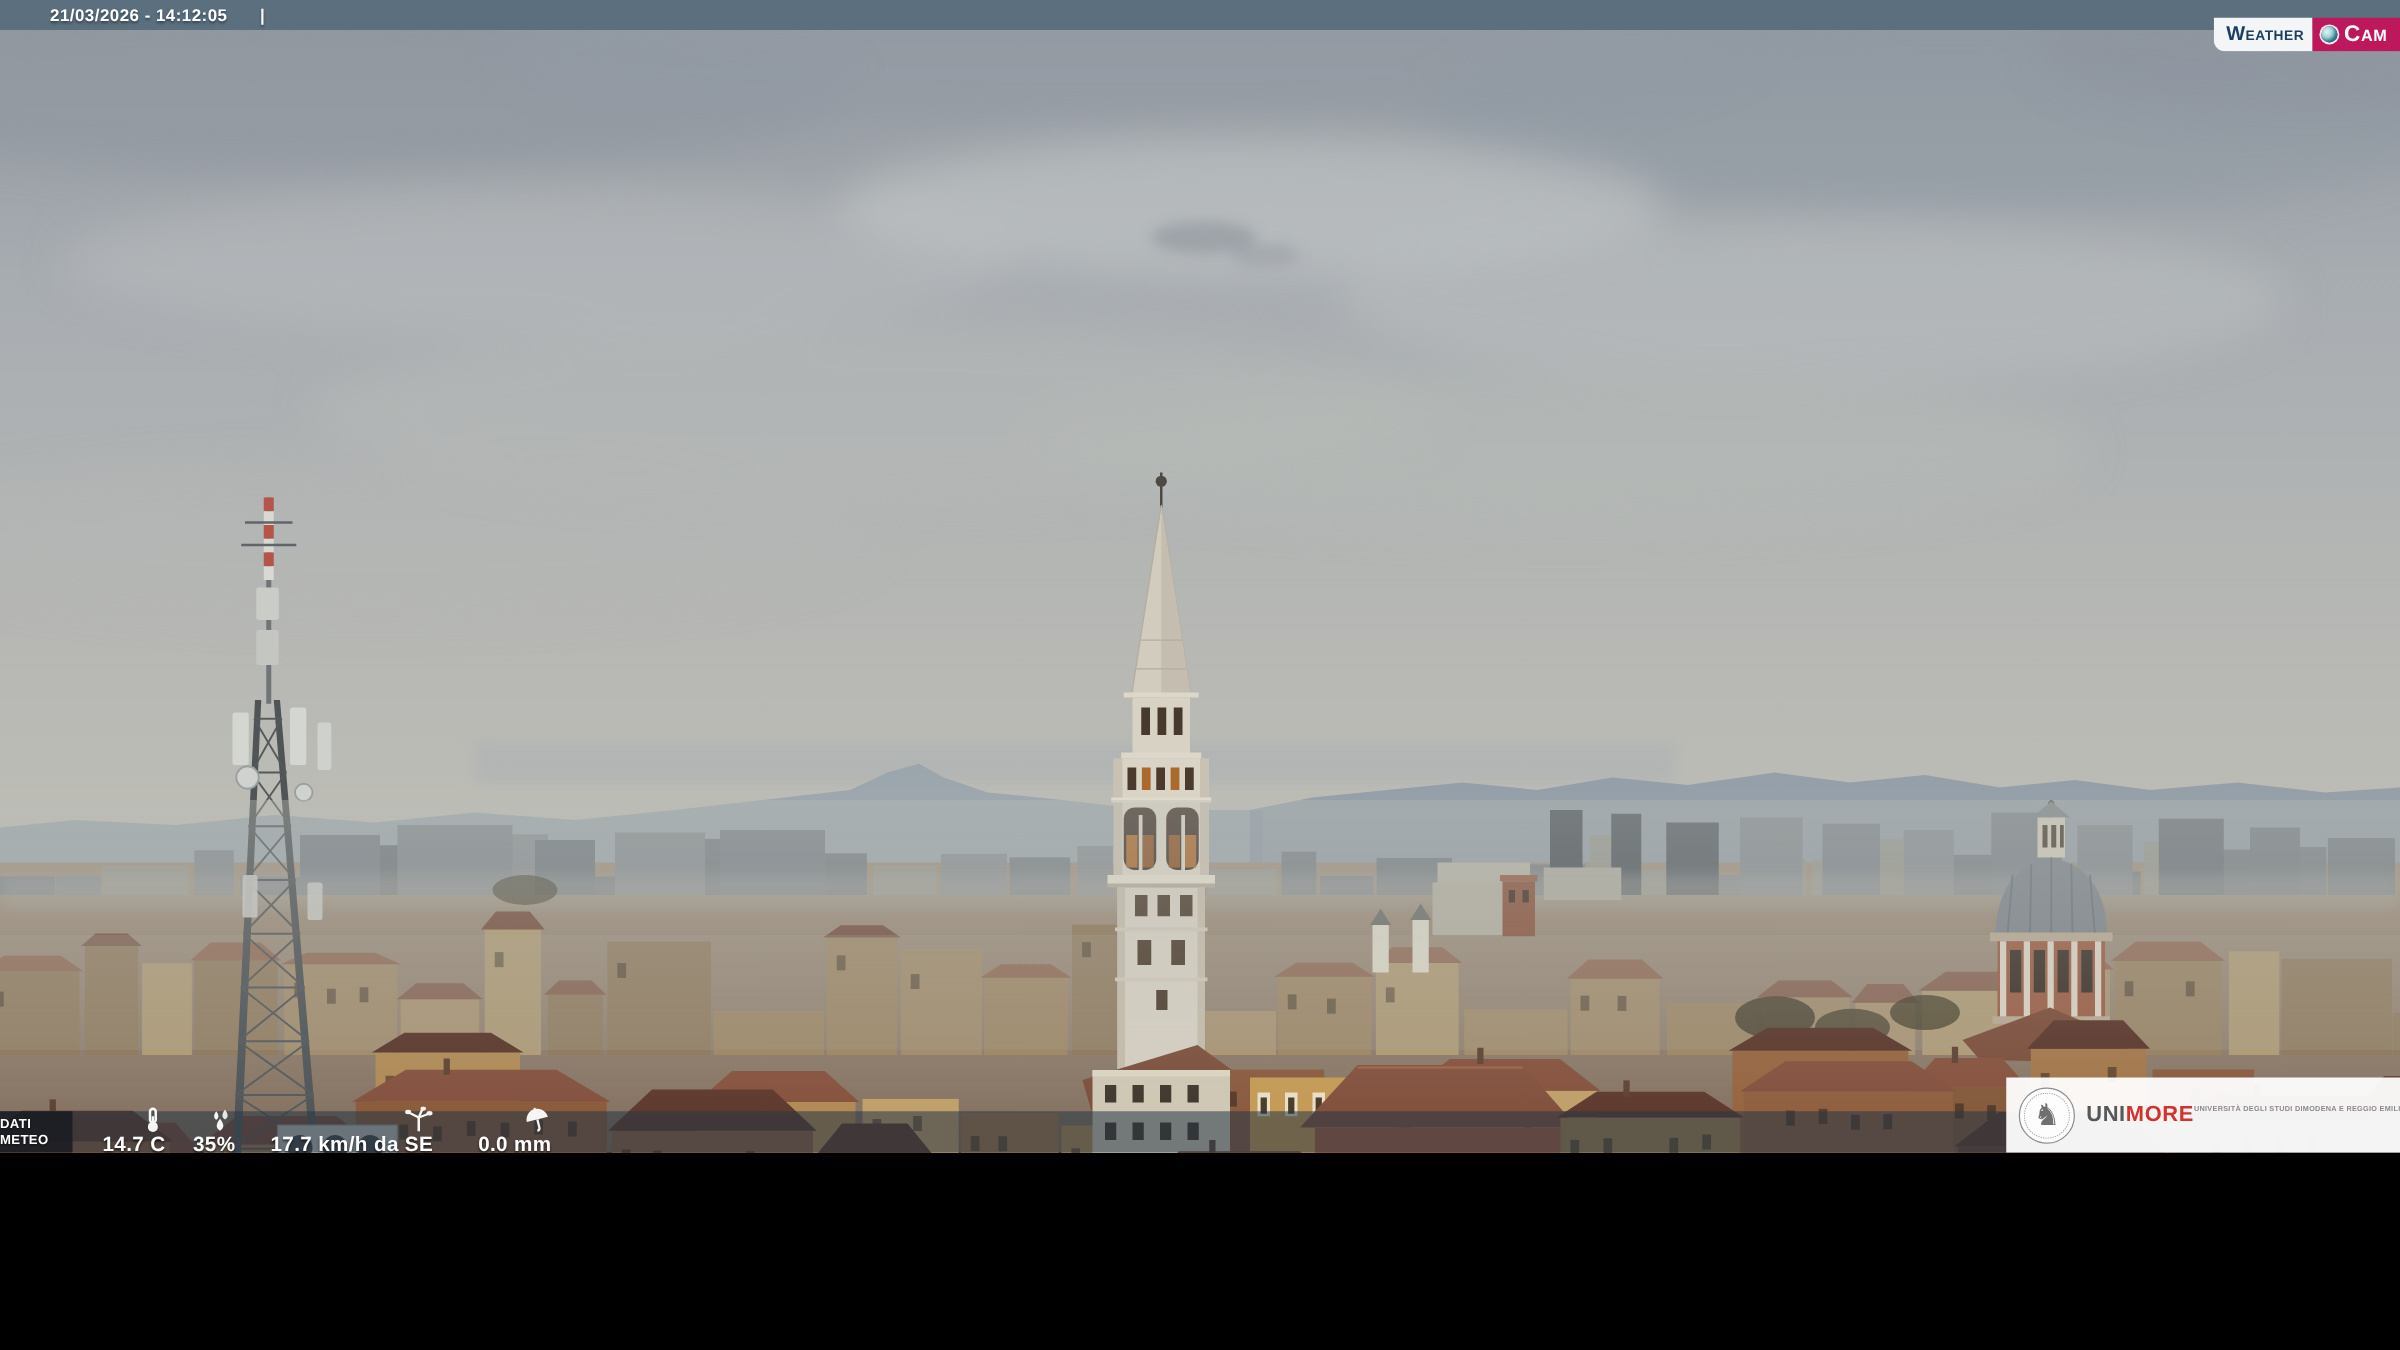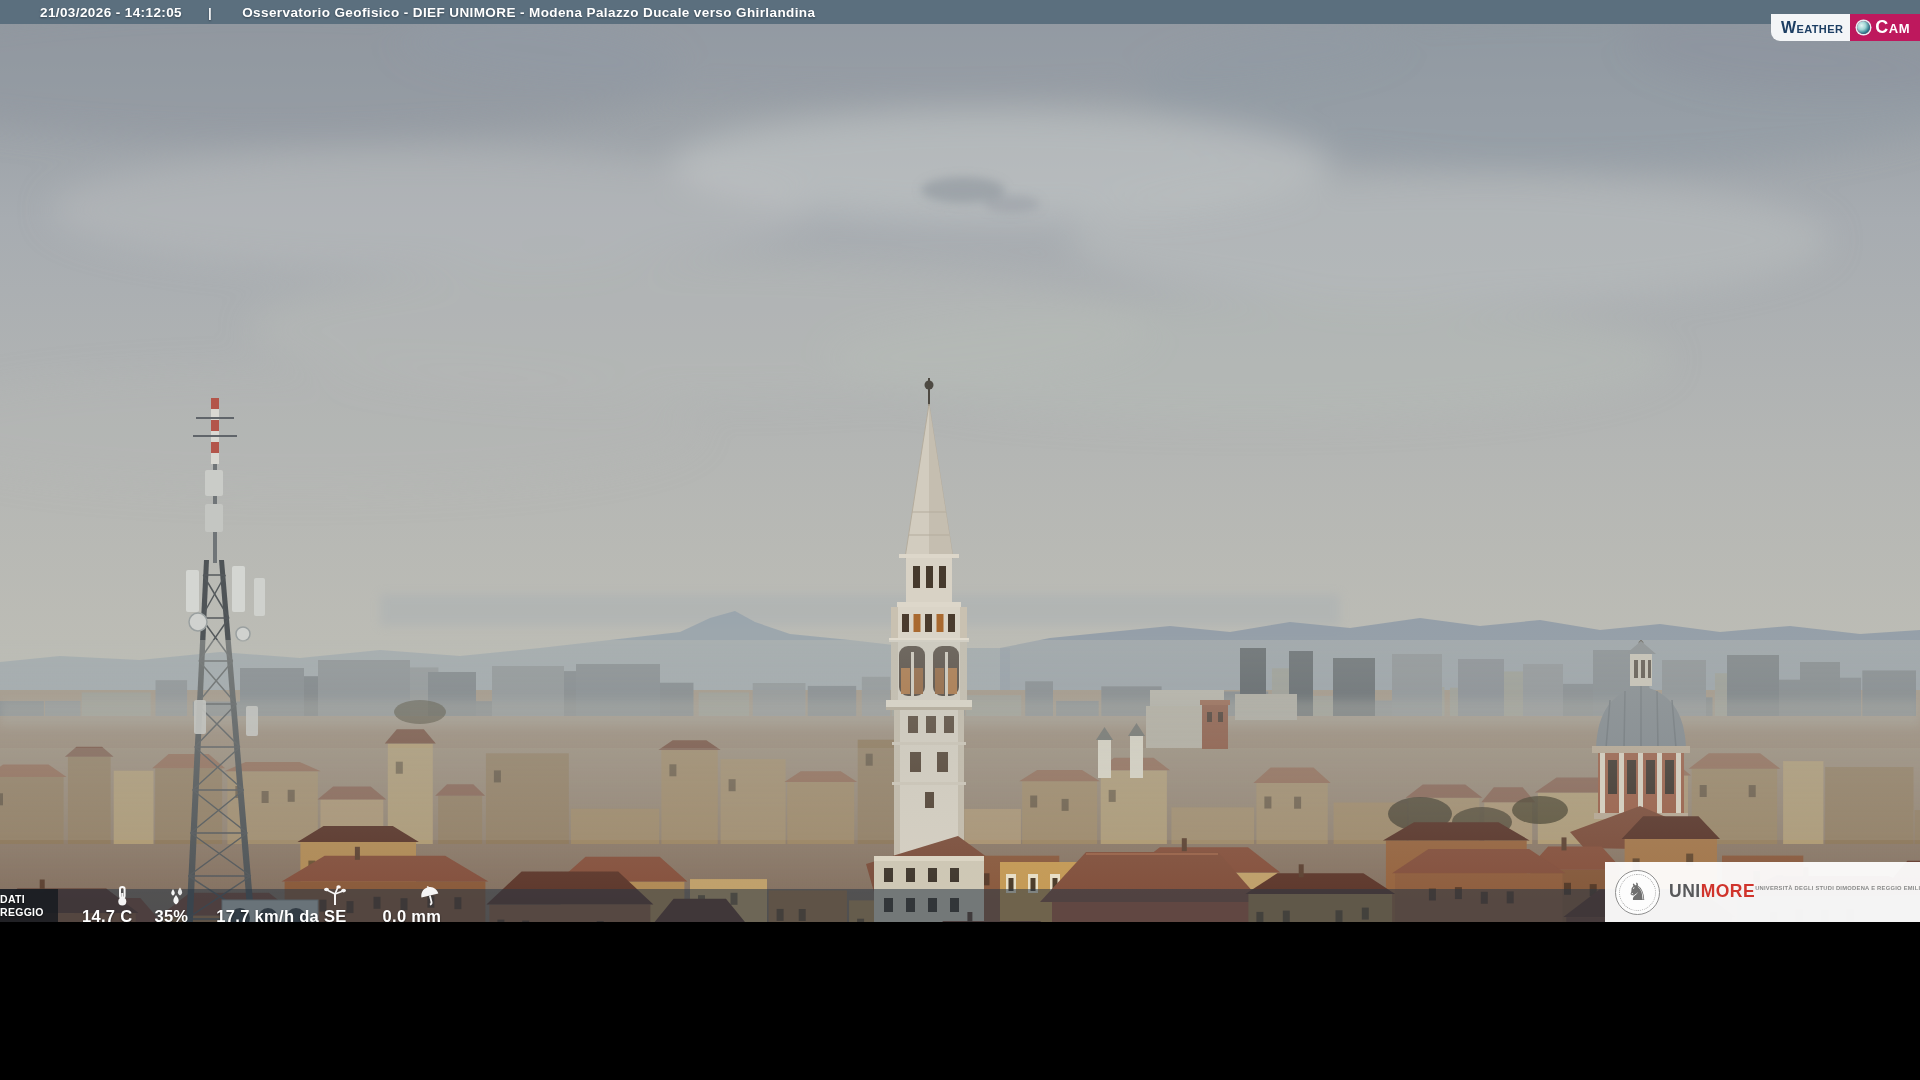--- a/index.html
+++ b/index.html
@@ -618,35 +618,34 @@
         <circle cx="296" cy="940" r="8" fill="#4a4f51"></circle>
     </g>
 
     <rect x="0" y="640" width="1920" height="260" fill="url(#atm)"></rect>
     <rect x="0" y="990" width="1920" height="90" fill="rgba(28,18,12,0.12)"></rect>
   </svg>
 
   <div class="topbar">
     <span>21/03/2026 - 14:12:05</span>
     <span class="sep">|</span>
-    <span>Osservatorio Geofisico - DIEF UNIMORE - Modena Palazzo Ducale verso Ghirlandina</span>
   </div>
 
   <div class="wcam">
     <span class="wcam-left">Weather</span>
     <span class="wcam-right">
       <span class="lens"></span>
       <span>Cam</span>
     </span>
   </div>
 
   <div class="wxbar">
     <div class="wxsrc">
       <span>DATI</span>
-      <span>REGGIO</span>
+      <span>METEO</span>
     </div>
     <div class="wx-item m1">
       <svg width="20" height="22" viewBox="0 0 20 22">
         <rect x="8" y="2" width="4.6" height="11" rx="2.3" fill="none" stroke="#fff" stroke-width="2"></rect>
         <circle cx="10.3" cy="16.5" r="4" fill="#fff"></circle>
         <rect x="9.3" y="8" width="2" height="8" fill="#fff"></rect>
       </svg>
       <span>14.7 C</span>
     </div>
     <div class="wx-item m2">

